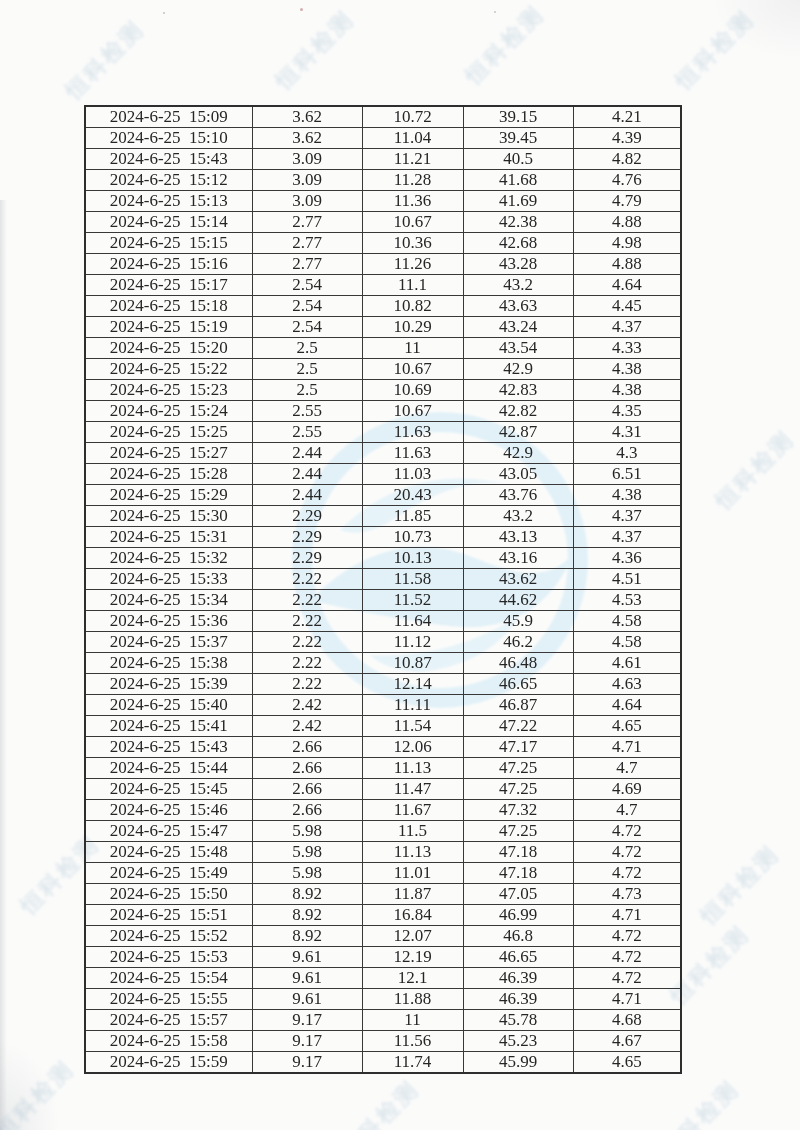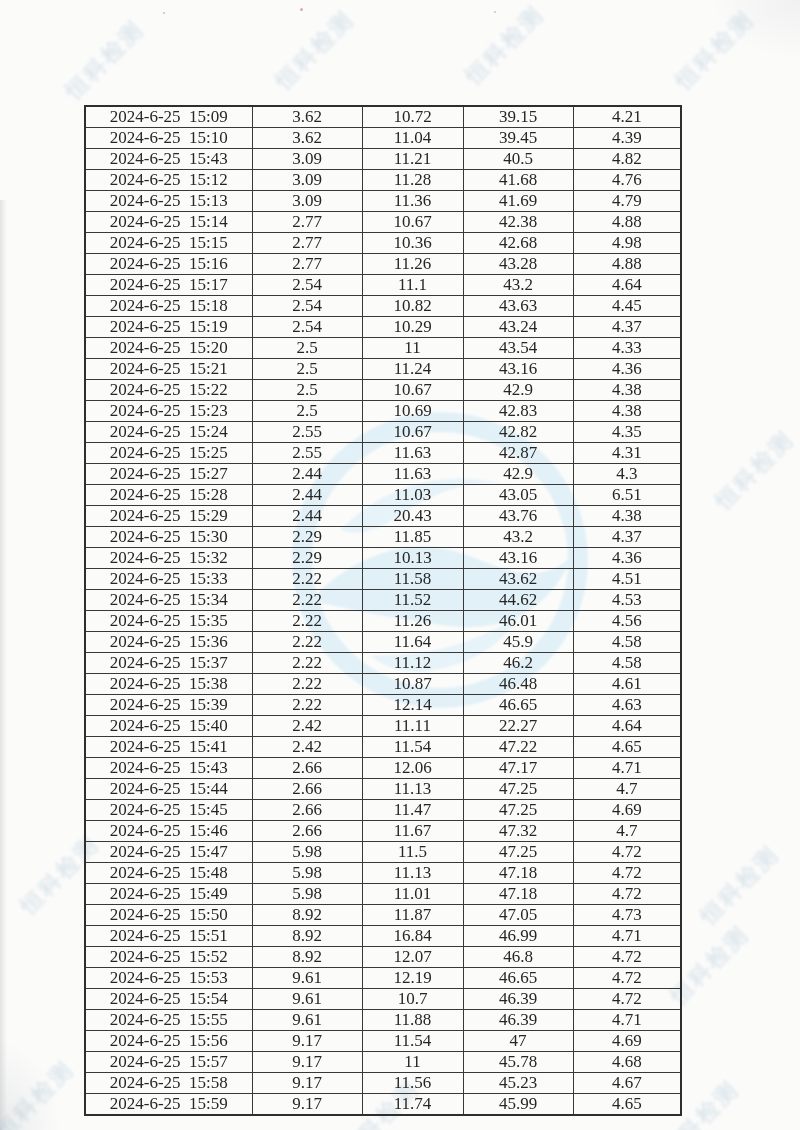--- a/index.html
+++ b/index.html
@@ -179,27 +179,20 @@
         <td>4.37</td>
       </tr>
       <tr>
         <td>2024-6-25  15:20</td>
         <td>2.5</td>
         <td>11</td>
         <td>43.54</td>
         <td>4.33</td>
       </tr>
       <tr>
-        <td>2024-6-25  15:21</td>
-        <td>2.5</td>
-        <td>11.24</td>
-        <td>43.16</td>
-        <td>4.36</td>
-      </tr>
-      <tr>
         <td>2024-6-25  15:22</td>
         <td>2.5</td>
         <td>10.67</td>
         <td>42.9</td>
         <td>4.38</td>
       </tr>
       <tr>
         <td>2024-6-25  15:23</td>
         <td>2.5</td>
         <td>10.69</td>
@@ -242,20 +235,27 @@
         <td>4.38</td>
       </tr>
       <tr>
         <td>2024-6-25  15:30</td>
         <td>2.29</td>
         <td>11.85</td>
         <td>43.2</td>
         <td>4.37</td>
       </tr>
       <tr>
+        <td>2024-6-25  15:31</td>
+        <td>2.29</td>
+        <td>10.73</td>
+        <td>43.13</td>
+        <td>4.37</td>
+      </tr>
+      <tr>
         <td>2024-6-25  15:32</td>
         <td>2.29</td>
         <td>10.13</td>
         <td>43.16</td>
         <td>4.36</td>
       </tr>
       <tr>
         <td>2024-6-25  15:33</td>
         <td>2.22</td>
         <td>11.58</td>
@@ -263,27 +263,20 @@
         <td>4.51</td>
       </tr>
       <tr>
         <td>2024-6-25  15:34</td>
         <td>2.22</td>
         <td>11.52</td>
         <td>44.62</td>
         <td>4.53</td>
       </tr>
       <tr>
-        <td>2024-6-25  15:35</td>
-        <td>2.22</td>
-        <td>11.26</td>
-        <td>46.01</td>
-        <td>4.56</td>
-      </tr>
-      <tr>
         <td>2024-6-25  15:36</td>
         <td>2.22</td>
         <td>11.64</td>
         <td>45.9</td>
         <td>4.58</td>
       </tr>
       <tr>
         <td>2024-6-25  15:37</td>
         <td>2.22</td>
         <td>11.12</td>
@@ -301,21 +294,21 @@
         <td>2024-6-25  15:39</td>
         <td>2.22</td>
         <td>12.14</td>
         <td>46.65</td>
         <td>4.63</td>
       </tr>
       <tr>
         <td>2024-6-25  15:40</td>
         <td>2.42</td>
         <td>11.11</td>
-        <td>22.27</td>
+        <td>46.87</td>
         <td>4.64</td>
       </tr>
       <tr>
         <td>2024-6-25  15:41</td>
         <td>2.42</td>
         <td>11.54</td>
         <td>47.22</td>
         <td>4.65</td>
       </tr>
       <tr>
@@ -391,39 +384,32 @@
       <tr>
         <td>2024-6-25  15:53</td>
         <td>9.61</td>
         <td>12.19</td>
         <td>46.65</td>
         <td>4.72</td>
       </tr>
       <tr>
         <td>2024-6-25  15:54</td>
         <td>9.61</td>
-        <td>10.7</td>
+        <td>12.1</td>
         <td>46.39</td>
         <td>4.72</td>
       </tr>
       <tr>
         <td>2024-6-25  15:55</td>
         <td>9.61</td>
         <td>11.88</td>
         <td>46.39</td>
         <td>4.71</td>
       </tr>
       <tr>
-        <td>2024-6-25  15:56</td>
-        <td>9.17</td>
-        <td>11.54</td>
-        <td>47</td>
-        <td>4.69</td>
-      </tr>
-      <tr>
         <td>2024-6-25  15:57</td>
         <td>9.17</td>
         <td>11</td>
         <td>45.78</td>
         <td>4.68</td>
       </tr>
       <tr>
         <td>2024-6-25  15:58</td>
         <td>9.17</td>
         <td>11.56</td>

